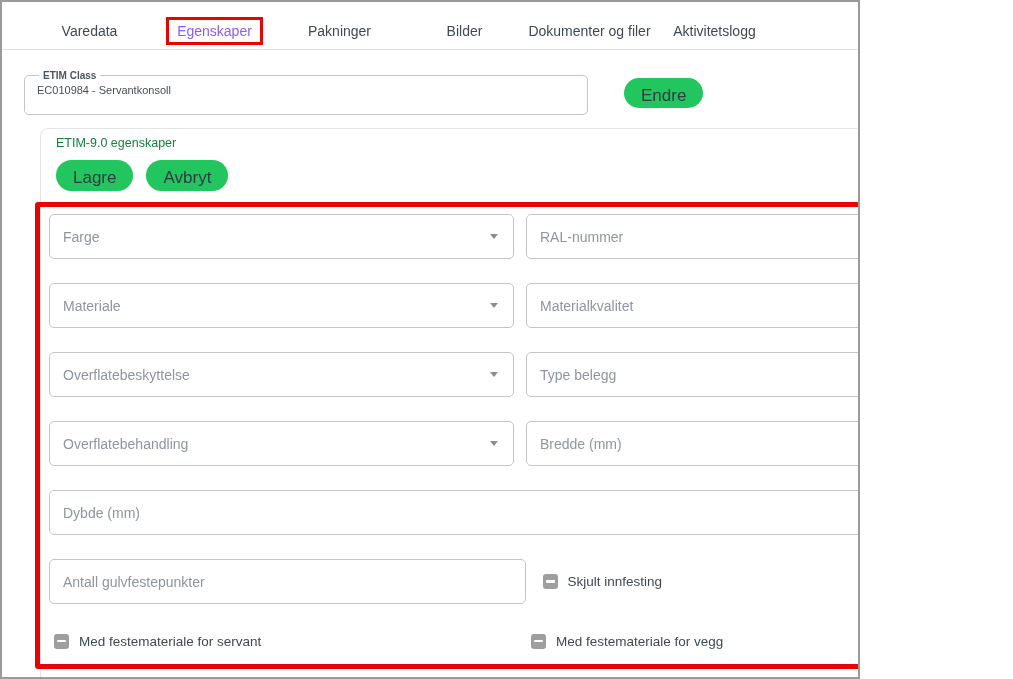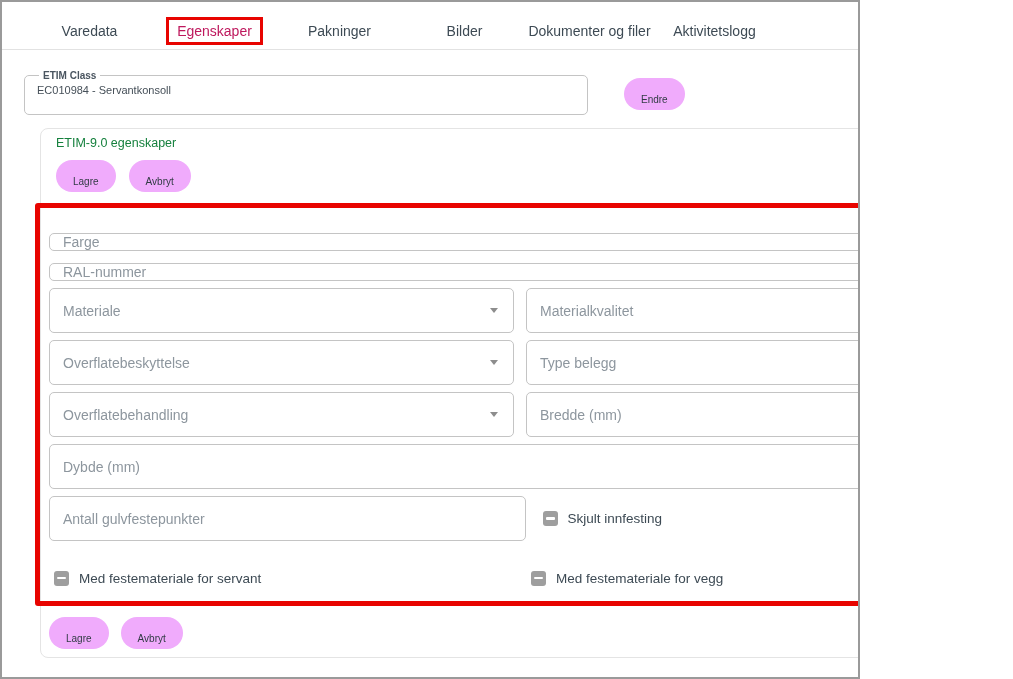--- a/index.html
+++ b/index.html
@@ -9,36 +9,36 @@
     border:2px solid #9a9a9a; background:#fff; overflow:hidden;
   }
   
   .tabbar {
     height:48px; display:flex; align-items:center;
     padding:10px 0 0 25px; border-bottom:1px solid #e2e2e2;
   }
   .tab { width:125px; text-align:center; font-size:14px; color:#3d4a54; cursor:pointer; white-space:nowrap; }
   .tab .tab-label { display:inline-block; }
   .tab.active .tab-label {
-    color:#be185d;
+    color:#8b5cf6;
     border:3px solid #e80400;
     padding:3px 8px;
   }
   
   .etim-row { display:flex; margin:20px 0 0 22px; }
   fieldset.etim {
     width:564px; height:45px; border:1px solid #c4c4c4; border-radius:5px;
     padding:0 12px 8px;
   }
   fieldset.etim legend { font-size:10px; font-weight:bold; color:#4a5560; padding:0 4px; margin-left:2px; }
   .etim-value { font-size:11px; color:#454f58; padding-top:3px; }
   
   .btn-pill {
-    background:#f0abfc; color:#313b44; border:none; border-radius:17px;
-    font-family:inherit; font-size:10px; padding:16px 17px; height:31px; cursor:pointer;
+    background:#22c55e; color:#313b44; border:none; border-radius:17px;
+    font-family:inherit; font-size:17px; padding:8px 17px; height:31px; cursor:pointer;
   }
   .etim-row .btn-pill { margin-left:36px; margin-top:8px; height:30px; }
   
   .panel {
     margin:13px 0 0 38px; width:962px;
     border:1px solid #e4e4e4; border-radius:8px;
     padding:7px 12px 8px 12px;
   }
   .panel-header { display:flex; justify-content:space-between; align-items:center; padding:0 3px; }
   .panel-title { font-size:12.5px; color:#15803d;text-align:center; }
@@ -49,22 +49,22 @@
     width:27px; height:27px; border-radius:50%; border:none;
     background:#d9eef5; color:#2f3a42; font-family:inherit;
     font-size:14px; font-weight:bold; cursor:pointer;
   }
   
   .redbox {
     border:5px solid #e80400; border-radius:3px;
     margin:11px 0 0 -18px; width:970px;
     padding:5px 9px 6px 9px;
   }
-  .frow { display:flex; gap:12px; margin-top:7px; }
-  .frow.first { margin-top:20px;flex-direction:column; }
+  .frow { display:flex; gap:12px; margin-top:24px; }
+  .frow.first { margin-top:2px; }
   .fld {
     flex:1; height:45px; border:1px solid #c4c4c4; border-radius:5px;
     background:#fff; color:#8d969e; font-size:14px;
     display:flex; align-items:center; padding:0 13px;
   }
   input.fld { font-family:inherit; outline:none; width:100%; }
   input.fld::placeholder { color:#8d969e; opacity:1; }
   .fld.select { justify-content:space-between; cursor:pointer; }
   .caret {
     width:0; height:0; flex:none;

